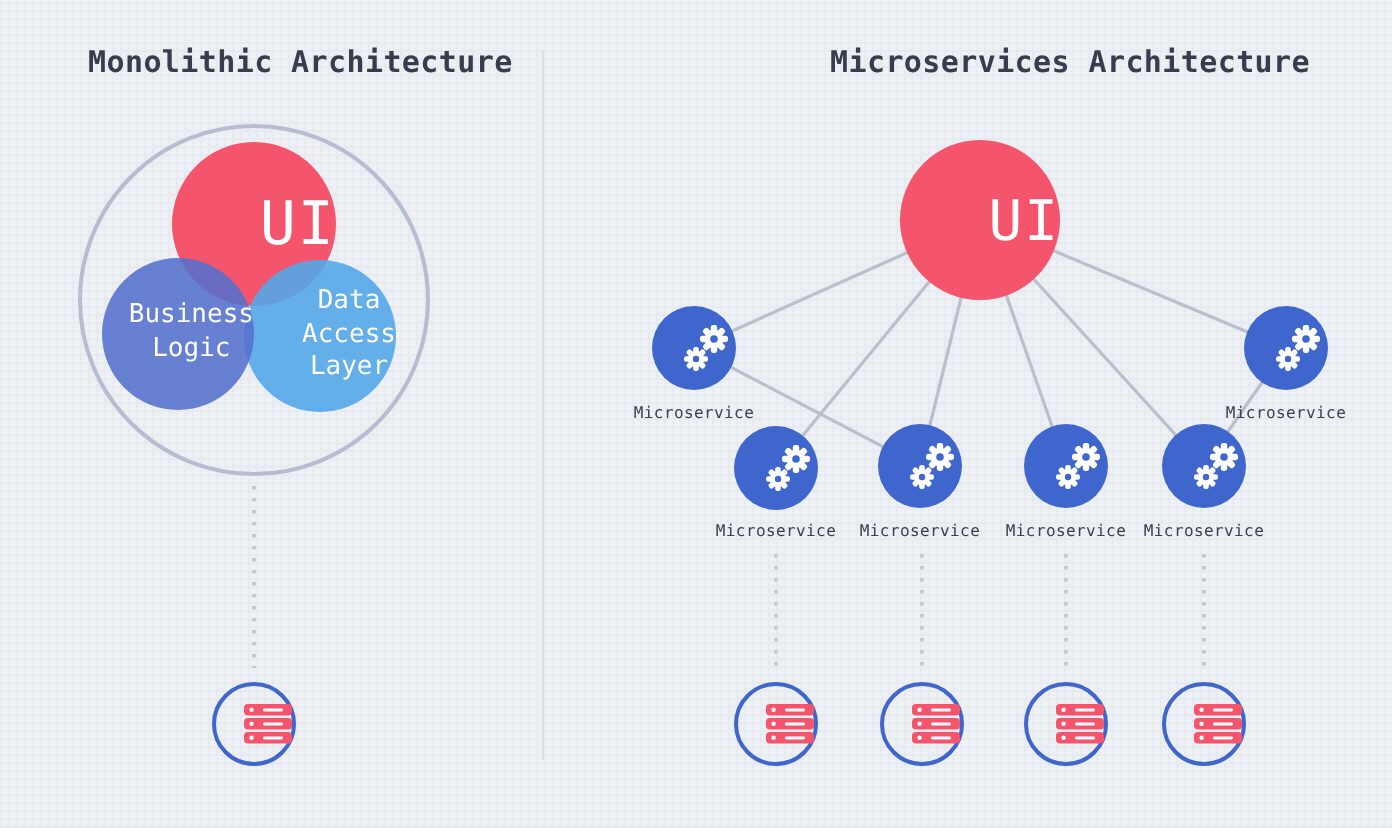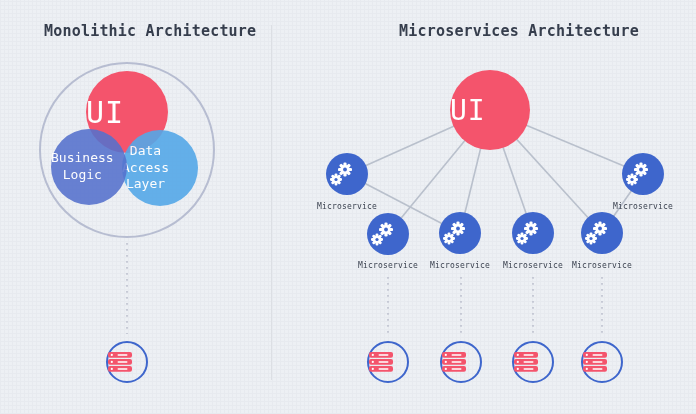--- a/index.html
+++ b/index.html
@@ -16,23 +16,23 @@
       repeating-linear-gradient(0deg,#e7eaef 0,#e7eaef 1px,transparent 1px,transparent 4px),
       repeating-linear-gradient(90deg,#e7eaef 0,#e7eaef 1px,transparent 1px,transparent 4px);
   }
   .lines-layer{position:absolute;left:0;top:0;width:696px;height:414px;}
   .panel-title{
     position:absolute;top:22px;
     font-size:15px;font-weight:700;letter-spacing:.2px;
     color:#363e4d;white-space:nowrap;padding-left:16px;
   }
   .title-left{left:28px;}
-  .title-right{left:383px;}
-
-  .circle{position:absolute;border-radius:50%;display:flex;align-items:center;justify-content:flex-start;}
+  .title-right{left:399px;}
+
+  .circle{position:absolute;border-radius:50%;display:flex;align-items:center;justify-content:flex-end;}
 
   
   .mono-ui{left:86px;top:71px;width:82px;height:82px;background:#f4546c;}
   .mono-ui .big-ui{color:#fff;font-size:30px;letter-spacing:1px;}
   .mono-bl{left:51px;top:129px;width:76px;height:76px;background:#5571cd;opacity:.88;}
   .mono-da{left:122px;top:130px;width:76px;height:76px;background:#55a8e8;opacity:.9;}
   .layer-label{
     color:#fff;text-align:center;white-space:pre-line;
     font-size:13px;line-height:1.3;font-weight:500;
   }

